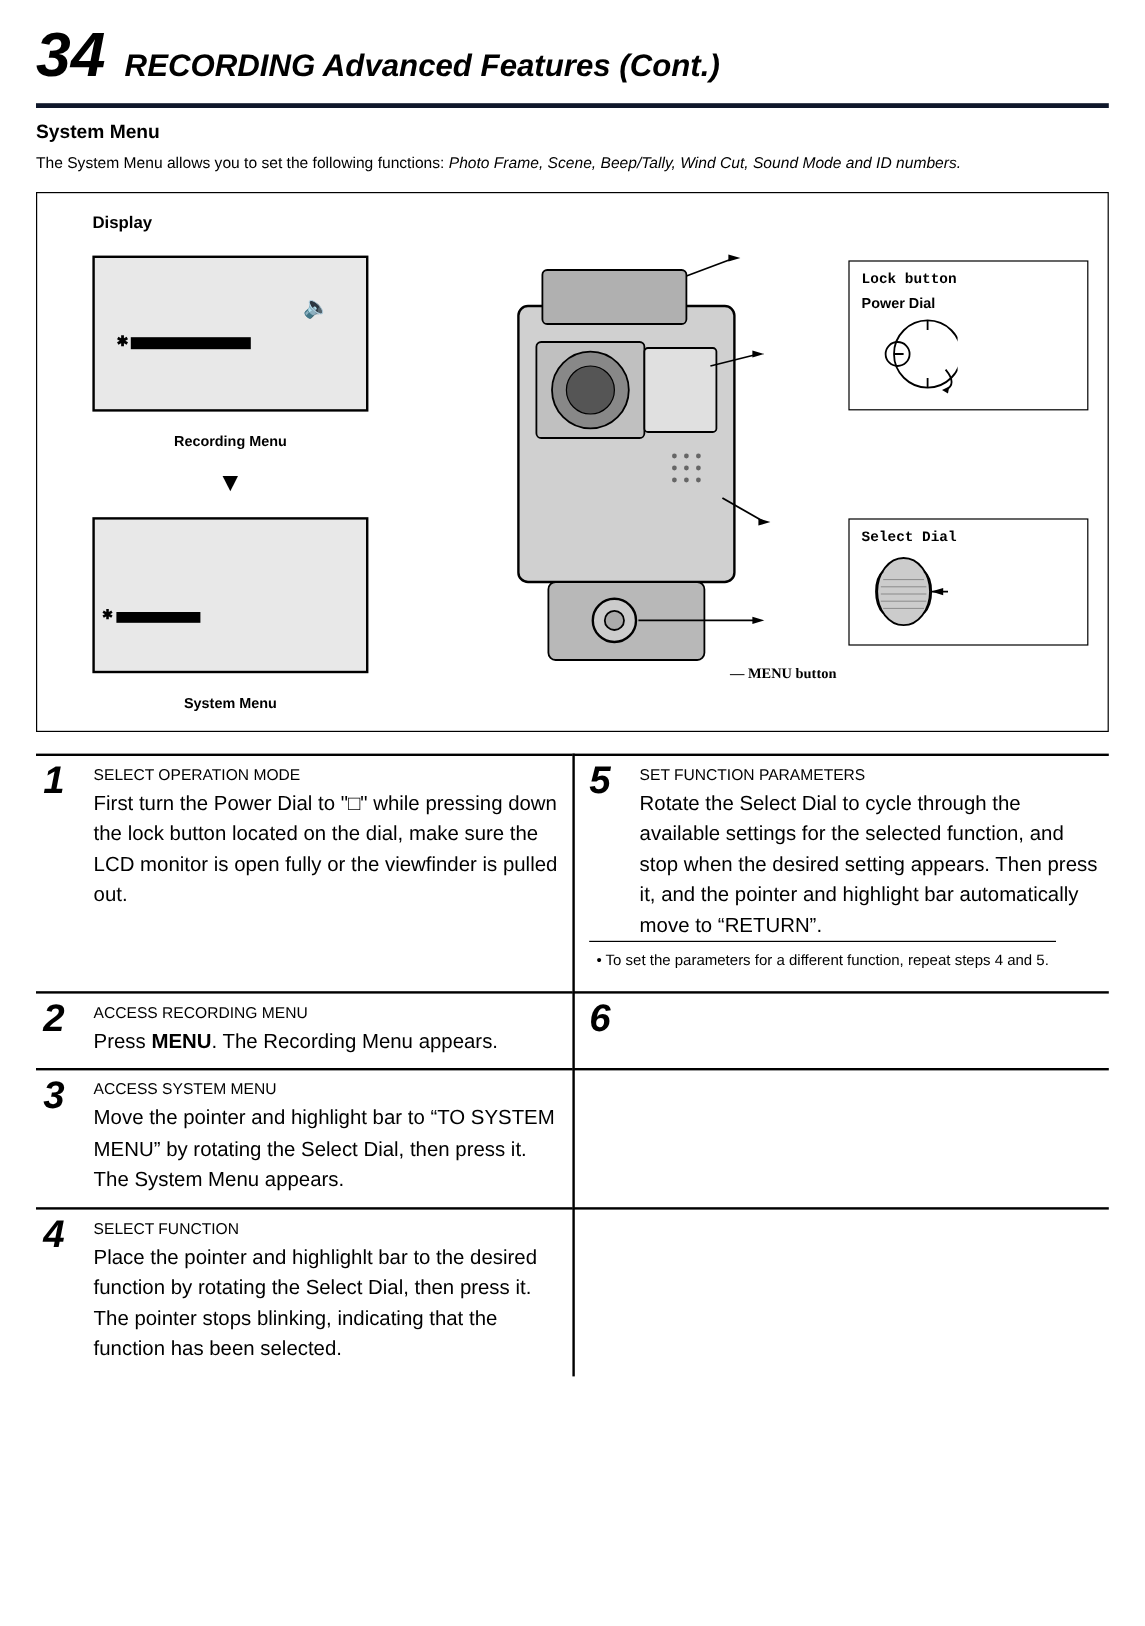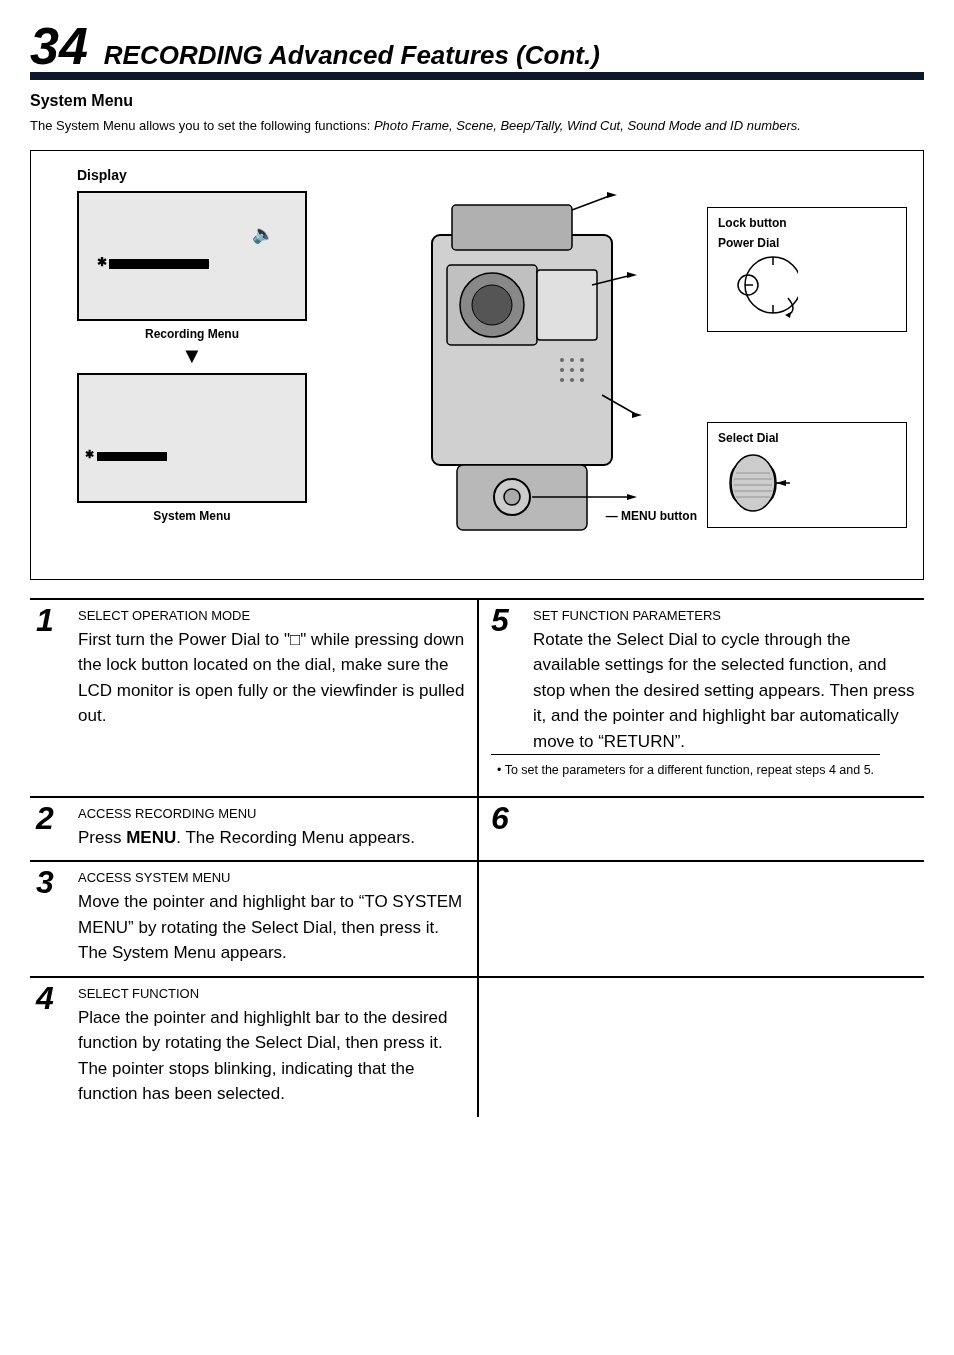--- a/index.html
+++ b/index.html
@@ -10,23 +10,23 @@
       min-height: 1355px;
       padding: 20px 30px;
       color: #000;
       font-size: 13px;
     }
 
     
     .header {
       display: flex;
       align-items: baseline;
-      border-bottom: 8px solid #0f172a;
+      border-bottom: 4px solid #0f172a;
       margin-bottom: 12px;
-      padding-bottom: 0;
+      padding-bottom: 14px;
     }
     .page-number {
       font-size: 52px;
       font-weight: bold;
       font-style: italic;
       margin-right: 16px;
       line-height: 1;
     }
     .header-title {
       font-size: 26px;
@@ -61,20 +61,21 @@
       min-height: 430px;
     }
 
     
     .left-panel {
       width: 290px;
       flex-shrink: 0;
       display: flex;
       flex-direction: column;
       align-items: center;
+      gap: 12px;
     }
     .display-label {
       font-weight: bold;
       font-size: 14px;
       margin-bottom: 8px;
       align-self: flex-start;
       margin-left: 30px;
     }
     .screen-top {
       width: 230px;
@@ -167,32 +168,34 @@
     .label-box {
       border: 1.5px solid #000;
       padding: 8px 10px;
       margin-bottom: 10px;
       position: relative;
     }
     .label-box-title {
       font-weight: bold;
       font-size: 12px;
       margin-bottom: 6px;
+      font-family: Liberation Mono, monospace;
     }
     .label-box-sub {
       font-weight: bold;
       font-size: 12px;
     }
     .menu-button-label {
       font-weight: bold;
       font-size: 12px;
       position: absolute;
-      bottom: 40px;
+      bottom: 24px;
       right: 10px;
       white-space: nowrap;
+      font-family: Liberation Serif, serif;
     }
 
     
     .steps-grid {
       display: grid;
       grid-template-columns: 1fr 1fr;
       gap: 0;
     }
     .step {
       display: flex;

